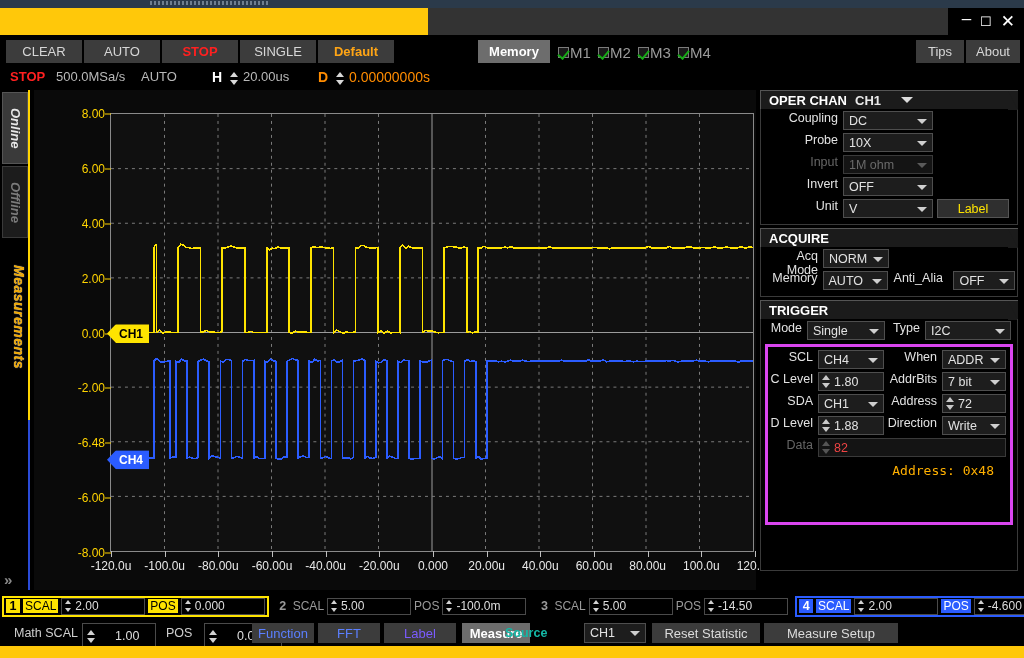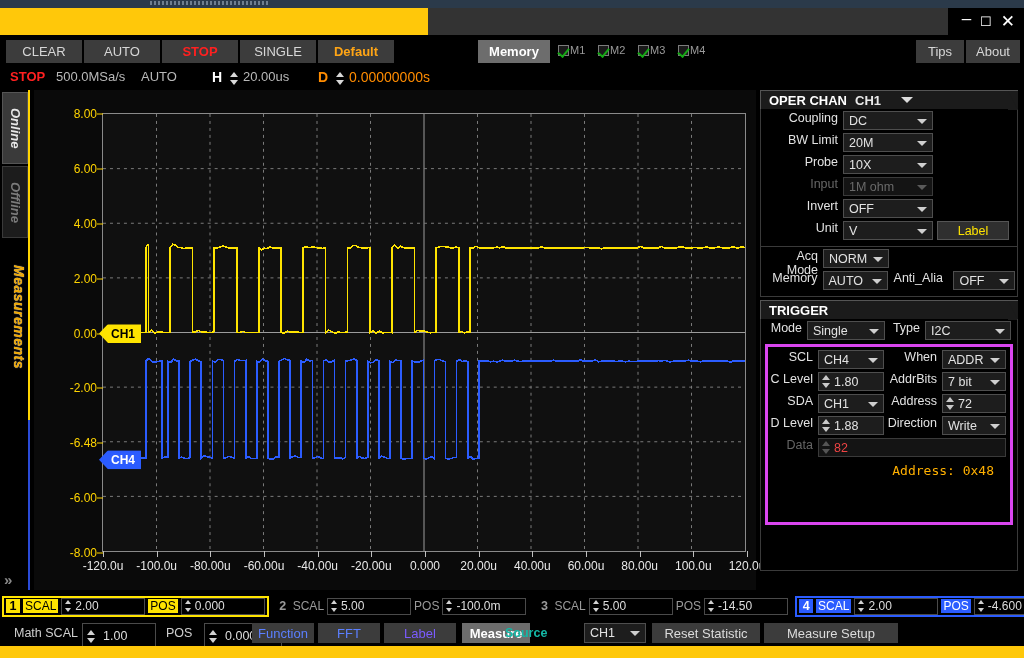--- a/index.html
+++ b/index.html
@@ -52,21 +52,21 @@
 
   .mchk { position: absolute; top: 6px; display:flex; align-items:center; gap:1px;
           cursor: default; }
   .mchk .box { width: 11px; height: 11px; border: 1px solid #7c7c7c; position: relative;
                background: #1a1a1a; }
   .mchk .box::after {
     content: ""; position: absolute; left: 1px; top: 0px; width: 5px; height: 9px;
     border: solid #16a916; border-width: 0 2px 2px 0;
     transform: rotate(40deg);
   }
-  .mchk .lbl { color: #9a9a9a; font-size: 11px; }
+  .mchk .lbl { color: #9a9a9a; font-size: 15px; }
 
   
   .statusrow { position: absolute; left: 0; top: 67px; width: 1024px; height: 22px; }
   .st { position: absolute; font-size: 13px; color: #b9b9b9; top: 2px; }
   .st.red { color: #ff2020; font-weight: bold; }
   .st.hbold { color: #ffffff; font-weight: bold; font-size: 14px; }
   .st.dorange { color: #ff8c00; font-weight: bold; font-size: 14px; }
   .spin { display:inline-block; position:relative; width:8px; height:13px;
           vertical-align:-2px; }
   .spin::before, .spin::after {
@@ -99,21 +99,21 @@
              font-size:15px; font-weight:bold; transform: rotate(0deg);
              cursor: default; }
   .sb-edge-y { position:absolute; left:28px; top:0px; width:2px; height:330px;
                background:#ffd400; }
   .sb-edge-b { position:absolute; left:28px; top:330px; width:2px; height:170px;
                background:#2a4bd7; }
 
   
   .plotwrap { position:absolute; left:34px; top:90px; width:722px; height:500px;
               background:#0a0a0a; }
-  .plot { position:absolute; left:68px; top:23px; width:644px; height:439px;
+  .plot { position:absolute; left:76px; top:23px; width:644px; height:439px;
           background:#101010; border:1px solid #8a8a8a; }
   .ytick { position:absolute; right:calc(100% + 6px); transform:translateY(-50%);
            color:#ffd400; font-size:12px; white-space:nowrap; }
   .ytickmark { position:absolute; left:-6px; width:6px; height:0;
                border-top:1px solid #ffd400; transform:translateY(-50%); }
   .xtick { position:absolute; top:calc(100% + 8px); transform:translateX(-50%);
            color:#e8e8e8; font-size:12px; white-space:nowrap; }
   .xtickmark { position:absolute; top:100%; width:0; height:6px;
                border-left:1px solid #bfbfbf; }
 
@@ -200,21 +200,21 @@
 
   
   .btoolbar { position:absolute; left:0; top:620px; width:1024px; height:26px; }
   .bbtn { position:absolute; top:3px; height:20px; background:#3c3c3c;
           color:#dcdcdc; font-size:13px; display:flex; align-items:center;
           justify-content:center; cursor:default; }
   .bbtn.blue { color:#5b7fff; }
   .bbtn.violet { color:#7b5bff; }
   .bbtn.on { background:#6d6d6d; color:#ffffff; font-weight:bold; }
   .bfield { position:absolute; top:3px; height:20px; background:#000;
-            border:1px solid #4a4a4a; display:flex; align-items:center; gap:8px;
+            border:1px solid #4a4a4a; display:flex; align-items:center; gap:20px;
             padding:12px 4px; color:#dedede; font-size:12.5px; cursor:default; }
   .bfield .spin2 { display:inline-block; position:relative; width:8px; height:13px; flex:none; }
   .bfield .spin2::before, .bfield .spin2::after {
     content:""; position:absolute; left:0; border-left:4px solid transparent;
     border-right:4px solid transparent; }
   .bfield .spin2::before { top:0; border-bottom:5px solid #d2d2d2; }
   .bfield .spin2::after  { bottom:0; border-top:5px solid #d2d2d2; }
   .blbl { position:absolute; top:6px; color:#cfcfcf; font-size:12.5px; }
   .bsel { position:absolute; top:3px; height:20px; background:#1d1d1d;
           border:1px solid #4e4e4e; color:#e2e2e2; font-size:12.5px;
@@ -378,42 +378,42 @@
       <span class="val">CH1</span>
       <span style="position:relative;width:0;height:0;border-left:6px solid transparent;border-right:6px solid transparent;border-top:6px solid #dcdcdc;margin-left:12px;"></span>
       <span class="corner"></span>
     </div>
     <div class="secbody">
       <div class="row">
         <span class="lbl" style="width:80px;">Coupling</span>
         <span class="sel" style="width:90px;">DC<i class="caret"></i></span>
       </div>
       <div class="row">
-        <span class="lbl" style="width:80px;">BW Limit</span>
-        <span class="sel" style="width:90px;">20M<i class="caret"></i></span>
-      </div>
-      <div class="row">
         <span class="lbl" style="width:80px;">Probe</span>
         <span class="sel" style="width:90px;">10X<i class="caret"></i></span>
       </div>
       <div class="row">
         <span class="lbl dim" style="width:80px;">Input</span>
         <span class="sel dim" style="width:90px;">1M ohm<i class="caret dim"></i></span>
       </div>
       <div class="row">
         <span class="lbl" style="width:80px;">Invert</span>
         <span class="sel" style="width:90px;">OFF<i class="caret"></i></span>
       </div>
       <div class="row">
         <span class="lbl" style="width:80px;">Unit</span>
         <span class="sel" style="width:90px;">V<i class="caret"></i></span>
         <span class="labelbtn" style="width:72px;margin-left:4px;">Label</span>
       </div>
     </div>
 
+    <div class="secthead" style="margin-top:3px;">
+      <span>ACQUIRE</span>
+      <span class="corner"></span>
+    </div>
     <div class="secbody">
       <div class="row">
         <span class="lbl" style="width:60px;">Acq Mode</span>
         <span class="sel" style="width:66px;">NORM<i class="caret"></i></span>
       </div>
       <div class="row">
         <span class="lbl" style="width:60px;">Memory</span>
         <span class="sel" style="width:66px;">AUTO<i class="caret"></i></span>
         <span class="lbl" style="width:66px;text-align:center;">Anti_Alia</span>
         <span class="sel" style="width:62px;">OFF<i class="caret"></i></span>

